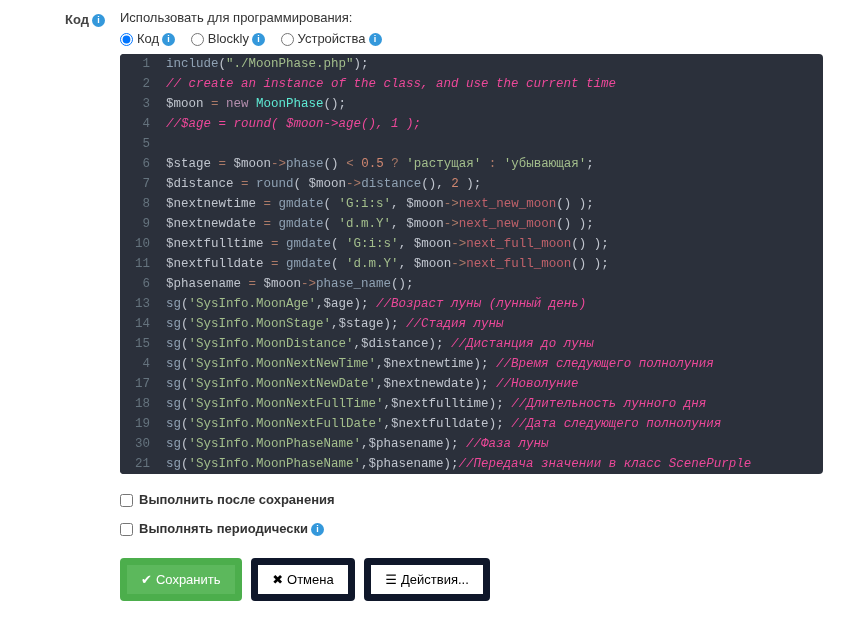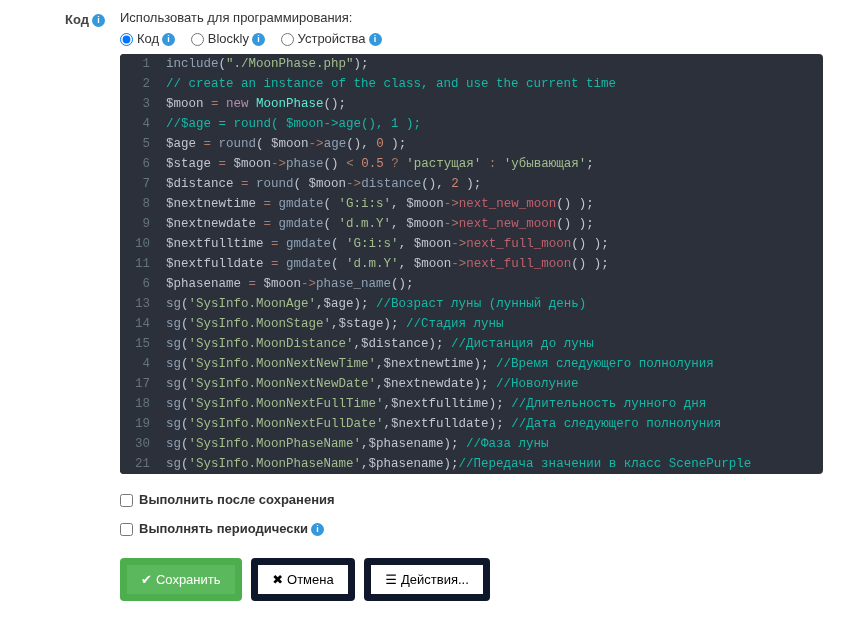--- a/index.html
+++ b/index.html
@@ -10,21 +10,21 @@
 .radio-line { margin-top: 6px; }
 .radio-line label { margin-right: 12px; font-size: 13px; color: #333; }
 .radio-line input[type="radio"] { margin-right: 4px; vertical-align: middle; }
 .info-icon { display: inline-block; width: 13px; height: 13px; border-radius: 50%; background: #3498db; color: #fff; font-size: 9px; font-weight: bold; text-align: center; line-height: 13px; vertical-align: middle; margin-left: 3px; }
 .code-editor { background: #2b303b; border-radius: 4px; overflow: hidden; margin-top: 8px; font-family: Consolas, "Courier New", monospace; font-size: 12.5px; line-height: 20px; }
 .code-line { display: flex; }
 .gutter { width: 42px; text-align: right; padding-right: 12px; color: #65737e; background: #2b303b; user-select: none; flex-shrink: 0; }
 .code { white-space: pre; color: #c0c5ce; padding-left: 4px; }
 .tk-fn { color: #8fa1b3; }
 .tk-str { color: #a3be8c; }
-.tk-cm { color: #14b8a6; }
+.tk-cm { color: #ec4899; font-style: italic; }
 .tk-var { color: #c0c5ce; }
 .tk-op { color: #ab7967; }
 .tk-kw { color: #b48ead; }
 .tk-cls { color: #5eead4; }
 .tk-num { color: #d08770; }
 .tk-pn { color: #c0c5ce; }
 .tk-red { color: #bf616a; }
 .check-row { margin: 14px 0 0 100px; }
 .check-row label { font-weight: bold; font-size: 13px; color: #333; }
 .check-row input { margin-right: 6px; vertical-align: middle; }
@@ -60,21 +60,20 @@
         <div class="code-line">
           <div class="gutter">3</div>
           <div class="code"><span class="tk-var">$moon</span><span class="tk-pn"> </span><span class="tk-op">=</span><span class="tk-pn"> </span><span class="tk-kw">new</span><span class="tk-pn"> </span><span class="tk-cls">MoonPhase</span><span class="tk-pn">();</span></div>
         </div>
         <div class="code-line">
           <div class="gutter">4</div>
           <div class="code"><span class="tk-cm">//$age = round( $moon-&gt;age(), 1 );</span></div>
         </div>
         <div class="code-line">
           <div class="gutter">5</div>
-          <div class="code"><span class="tk-var">$age</span><span class="tk-pn"> </span><span class="tk-op">=</span><span class="tk-pn"> </span><span class="tk-fn">round</span><span class="tk-pn">( </span><span class="tk-var">$moon</span><span class="tk-op">-&gt;</span><span class="tk-fn">age</span><span class="tk-pn">(), </span><span class="tk-num">0</span><span class="tk-pn"> );</span></div>
         </div>
         <div class="code-line">
           <div class="gutter">6</div>
           <div class="code"><span class="tk-var">$stage</span><span class="tk-pn"> </span><span class="tk-op">=</span><span class="tk-pn"> </span><span class="tk-var">$moon</span><span class="tk-op">-&gt;</span><span class="tk-fn">phase</span><span class="tk-pn">() </span><span class="tk-op">&lt;</span><span class="tk-pn"> </span><span class="tk-num">0.5</span><span class="tk-pn"> </span><span class="tk-op">?</span><span class="tk-pn"> </span><span class="tk-str">'растущая'</span><span class="tk-pn"> </span><span class="tk-op">:</span><span class="tk-pn"> </span><span class="tk-str">'убывающая'</span><span class="tk-pn">;</span></div>
         </div>
         <div class="code-line">
           <div class="gutter">7</div>
           <div class="code"><span class="tk-var">$distance</span><span class="tk-pn"> </span><span class="tk-op">=</span><span class="tk-pn"> </span><span class="tk-fn">round</span><span class="tk-pn">( </span><span class="tk-var">$moon</span><span class="tk-op">-&gt;</span><span class="tk-fn">distance</span><span class="tk-pn">(), </span><span class="tk-num">2</span><span class="tk-pn"> );</span></div>
         </div>
         <div class="code-line">

